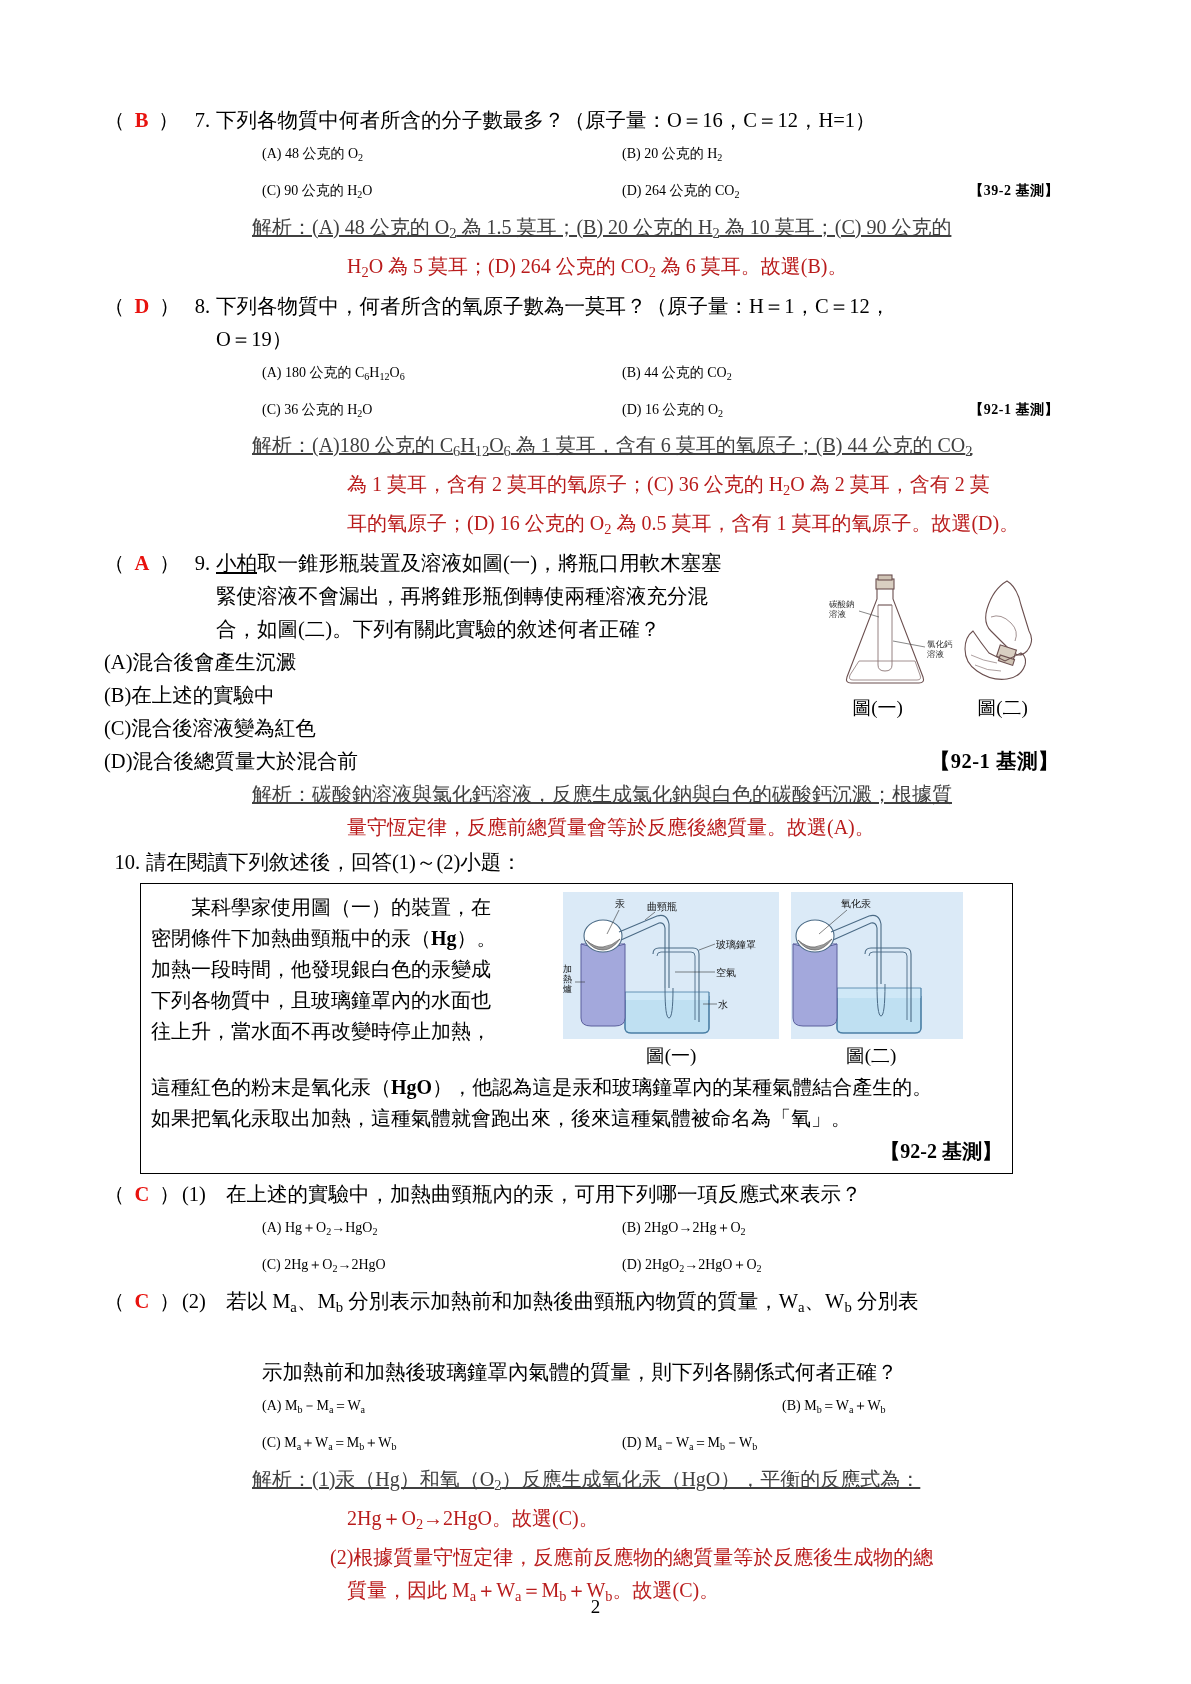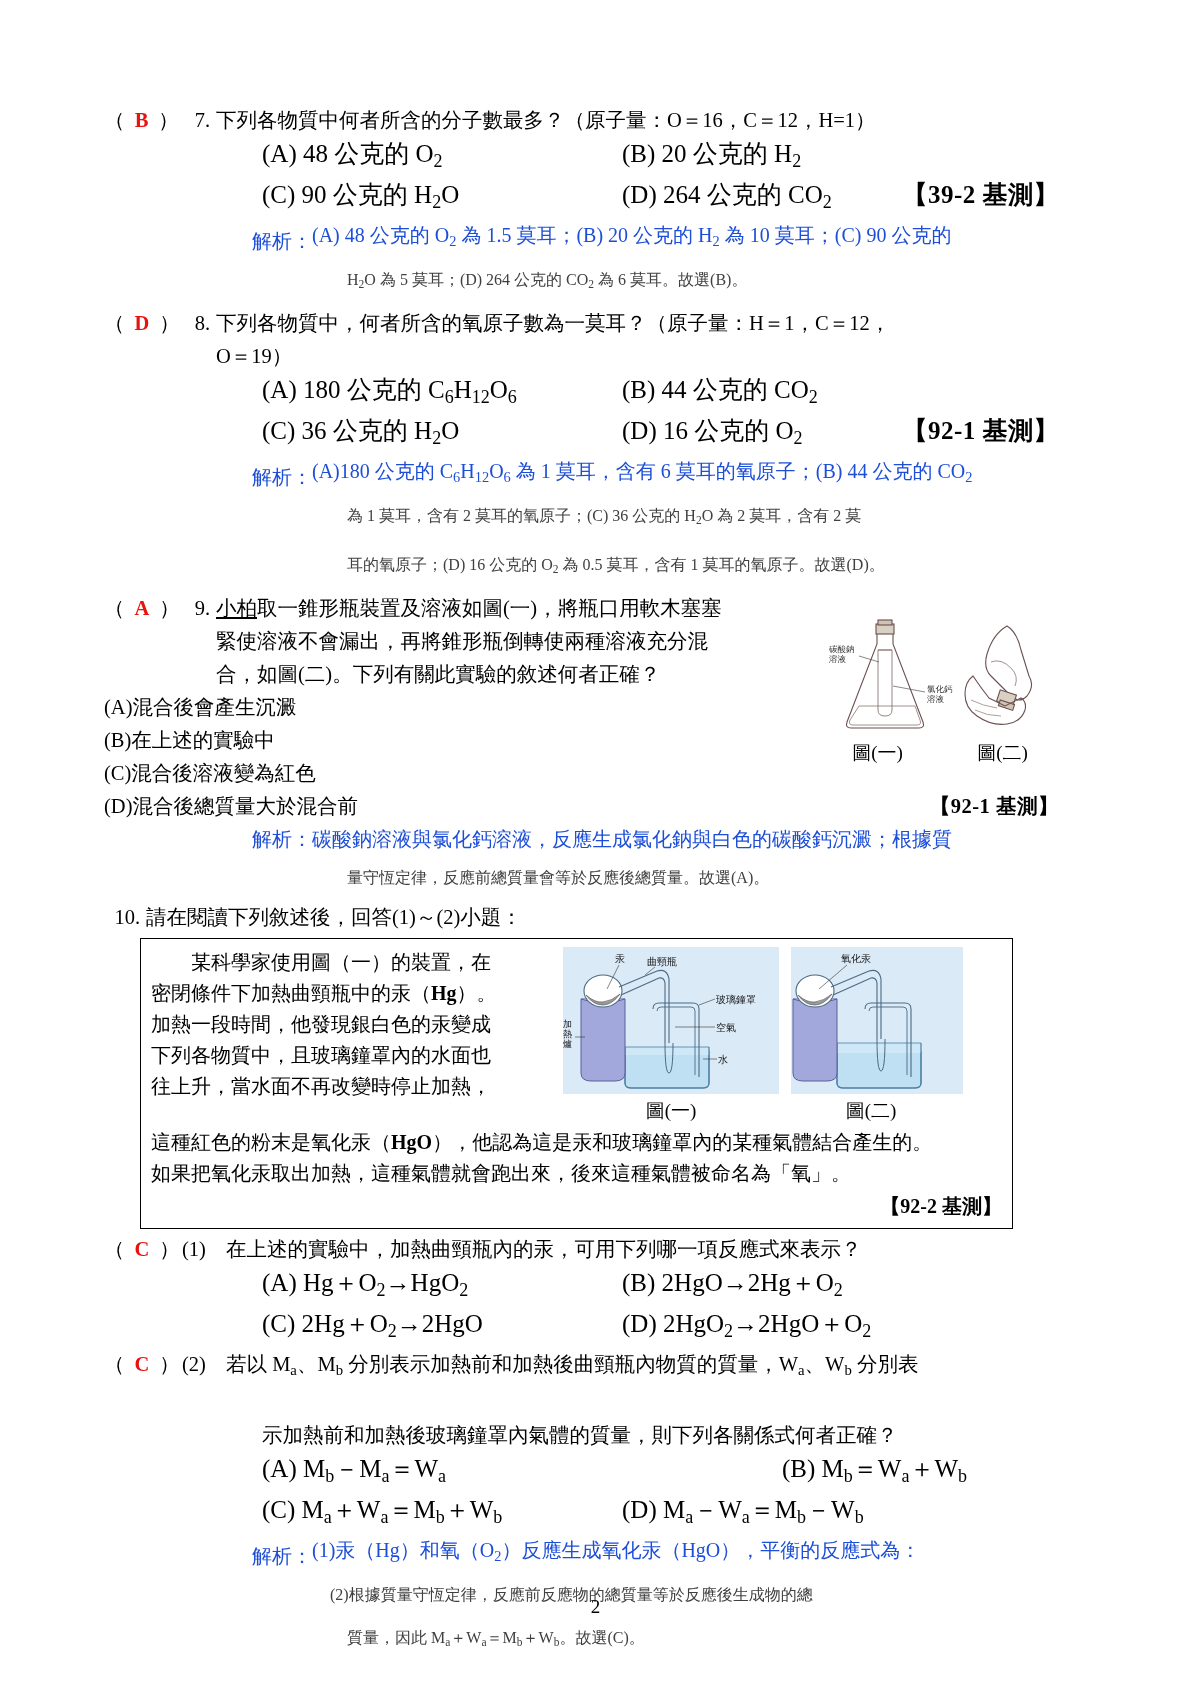--- a/index.html
+++ b/index.html
@@ -66,57 +66,58 @@
     flex: 1 1 auto;
     white-space: normal;
   }
   .indent {
     margin-left: 112px;
   }
   .indent2 {
   }
   .opts {
     display: flex;
-    font-size: 25px;
+    font-size: 14px;
     line-height: 33px;
     margin-left: 158px;
   }
   .opt-a { width: 360px; flex: 0 0 360px; }
   .opt-b { flex: 1 1 auto; }
   .srctag {
     float: right;
     font-weight: 700;
     letter-spacing: 0.5px;
   }
   .line {
     font-size: 20.5px;
     line-height: 33px;
   }
   
   .exp {
-    color: #1d4ed8;
+    color: #404040;
     font-size: 20px;
     line-height: 33px;
     margin-left: 148px;
     display: flex;
-    align-items: flex-end;
+    align-items: flex-start;
+    text-decoration: underline;
   }
   .exp-label {
     flex: 0 0 auto;
     white-space: nowrap;
   }
   .exp-text {
     flex: 1 1 auto;
     text-align: justify;
     text-justify: inter-character;
   }
   .exp-cont {
-    color: #404040;
-    font-size: 16px;
-    line-height: 43px;
+    color: #b91c1c;
+    font-size: 20px;
+    line-height: 33px;
     margin-left: 243px;
   }
   sub { font-size: 0.72em; vertical-align: -0.28em; }
   .u { text-decoration: underline; text-underline-offset: 2px; }
 
   
   .fig9 {
     position: absolute;
     right: -6px;
     top: 18px;
@@ -417,20 +418,21 @@
     </div>
     <div class="opts">
       <span class="opt-a">(C) M<sub>a</sub>＋W<sub>a</sub>＝M<sub>b</sub>＋W<sub>b</sub></span>
       <span class="opt-b">(D) M<sub>a</sub>－W<sub>a</sub>＝M<sub>b</sub>－W<sub>b</sub></span>
     </div>
 
     <div class="exp" style="margin-left:148px;">
       <span class="exp-label">解析：</span>
       <span class="exp-text">(1)汞（Hg）和氧（O<sub>2</sub>）反應生成氧化汞（HgO），平衡的反應式為：</span>
     </div>
+    <div class="exp-cont" style="margin-left:243px;">2Hg＋O<sub>2</sub>→2HgO。故選(C)。</div>
     <div class="exp-cont" style="margin-left:226px;">(2)根據質量守恆定律，反應前反應物的總質量等於反應後生成物的總</div>
     <div class="exp-cont" style="margin-left:243px;">質量，因此 M<sub>a</sub>＋W<sub>a</sub>＝M<sub>b</sub>＋W<sub>b</sub>。故選(C)。</div>
   </div>
 
 </div>
 
 <div class="pageno">2</div>
 </div>
 
 </body></html>

